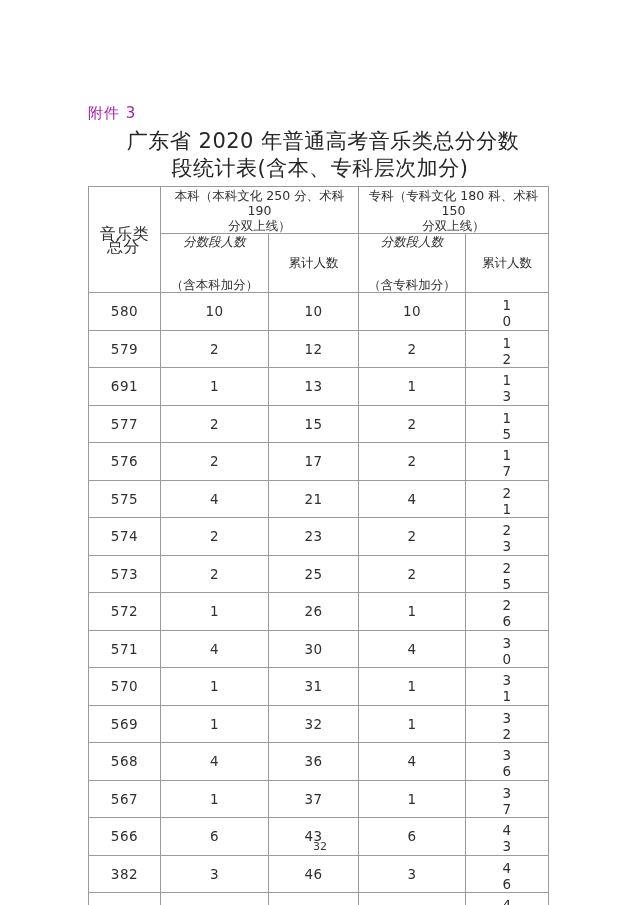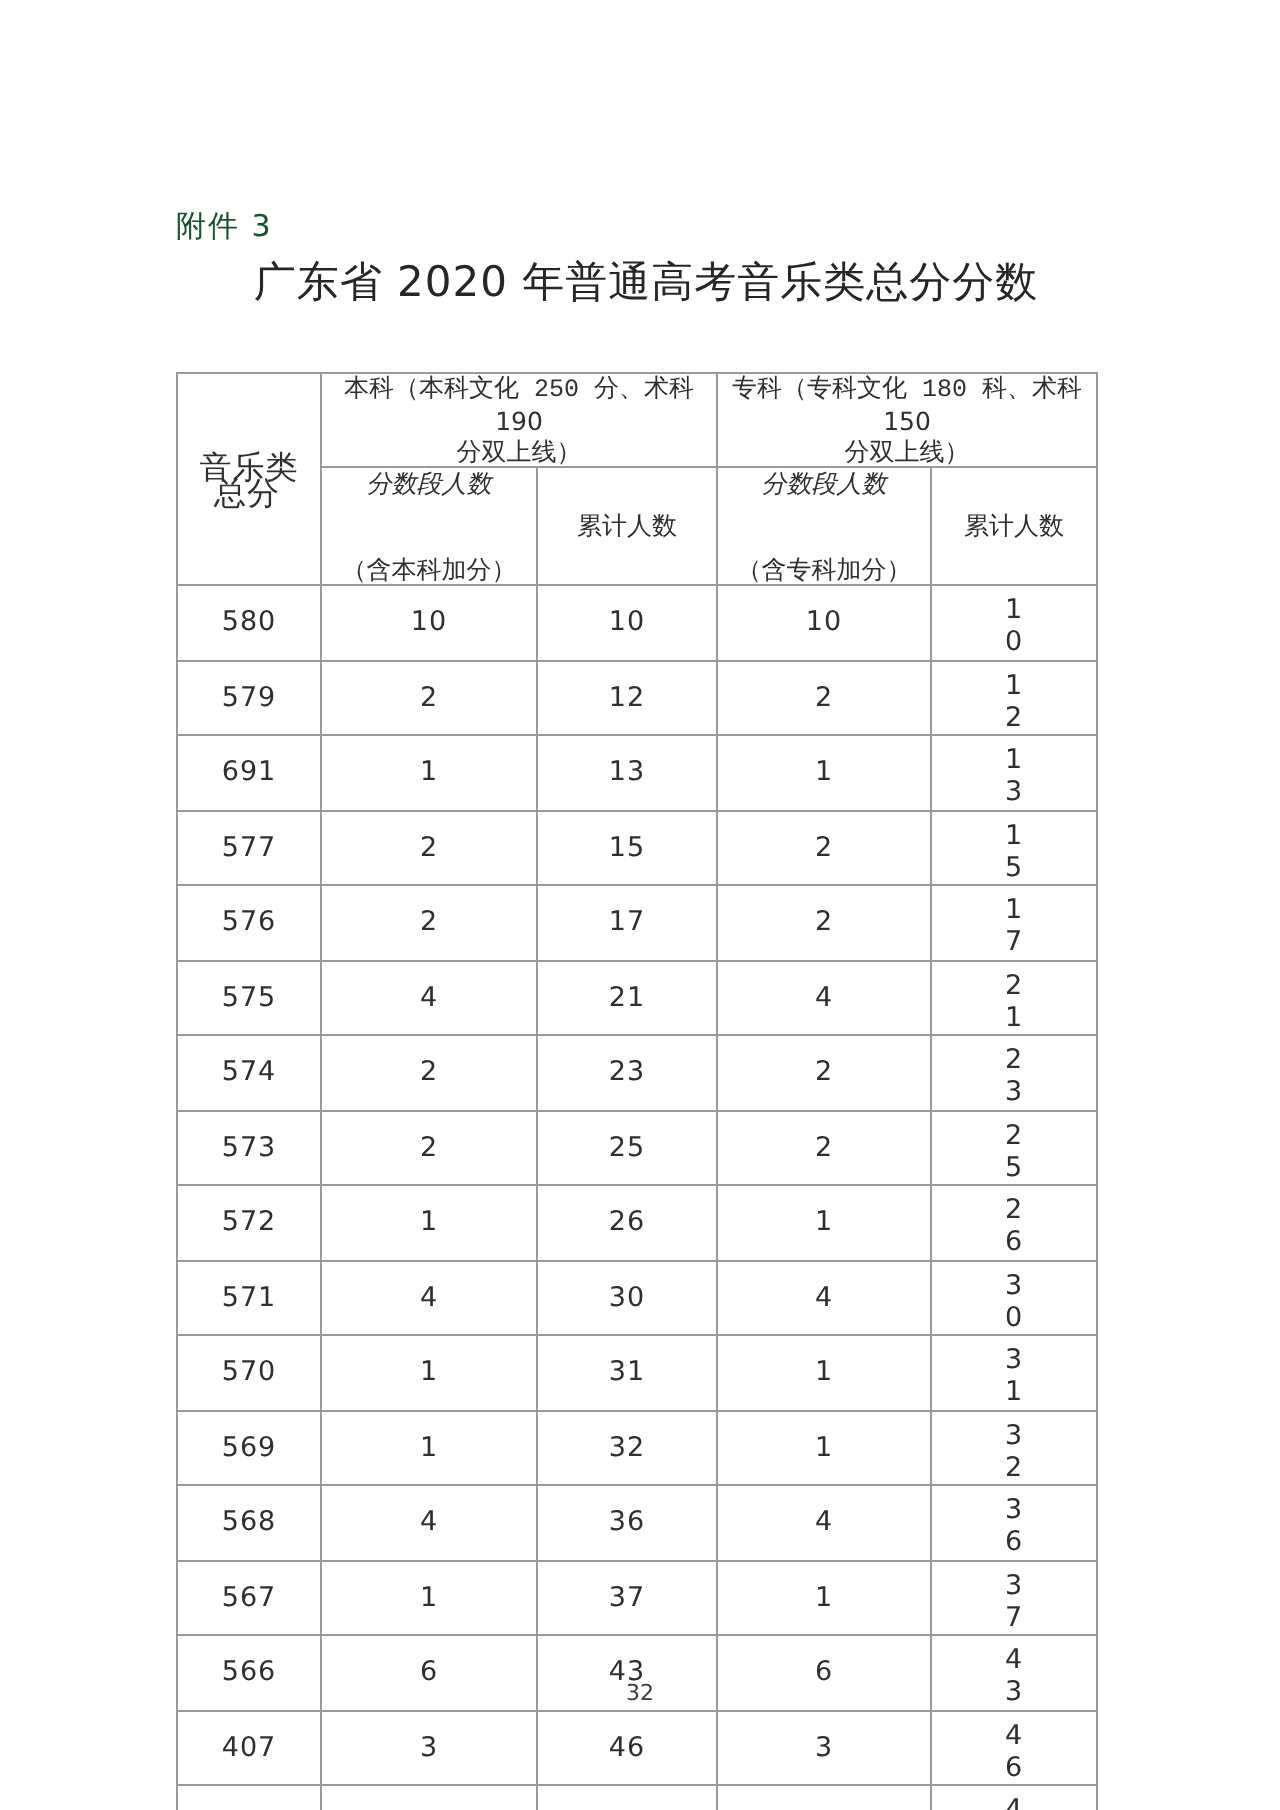--- a/index.html
+++ b/index.html
@@ -24,21 +24,21 @@
     background: #fff;
   }
 
   
   .attachment-label {
     position: absolute;
     left: 88px;
     top: 104px;
     font-size: 15px;
     letter-spacing: 1px;
-    color: #14532d;
+    color: #a21caf;
     white-space: nowrap;
   }
 
   .doc-title {
     position: absolute;
     left: 88px;
     top: 128px;
     width: 464px;
     text-align: center;
     font-size: 21px;
@@ -89,21 +89,21 @@
   }
   .hdr-score-inner .l1 { display:block; }
   .hdr-score-inner .l2 { display:block; margin-left: -2px; }
 
   .hdr-group {
     height: 46px;
     font-size: 12.5px;
     line-height: 15px;
     padding: 3px 4px;
   }
-  .hdr-group .g1 { display:block;font-family:Liberation Mono, monospace; }
+  .hdr-group .g1 { display:block; }
   .hdr-group .g2 { display:block; }
   .hdr-group .g3 { display:block; }
 
   .hdr-sub {
     height: 38px;
     font-size: 12.5px;
     line-height: 15px;
   }
   .hdr-sub .s1 { display:block;font-style:italic; }
   .hdr-sub .s2 { display:block;margin-top:28px; }
@@ -143,20 +143,21 @@
 </style>
 </head>
 <body>
 
 <div class="page">
 
   <div class="attachment-label">附件 3</div>
 
   <div class="doc-title">
     <span class="tline1">广东省 2020 年普通高考音乐类总分分数</span>
+    <span class="tline2">段统计表(含本、专科层次加分)</span>
   </div>
 
   <table class="score-table">
     <colgroup>
       <col class="c-score">
       <col class="c-bk-seg">
       <col class="c-bk-cum">
       <col class="c-zk-seg">
       <col class="c-zk-cum">
     </colgroup>
@@ -296,21 +297,21 @@
           <td class="cum-wrap"><span class="digits">37</span></td>
         </tr>
         <tr class="data-row">
           <td>566</td>
           <td>6</td>
           <td>43</td>
           <td>6</td>
           <td class="cum-wrap"><span class="digits">43</span></td>
         </tr>
         <tr class="data-row">
-          <td>407</td>
+          <td>382</td>
           <td>3</td>
           <td>46</td>
           <td>3</td>
           <td class="cum-wrap"><span class="digits">46</span></td>
         </tr>
         <tr class="data-row">
           <td>564</td>
           <td>2</td>
           <td>48</td>
           <td>2</td>

